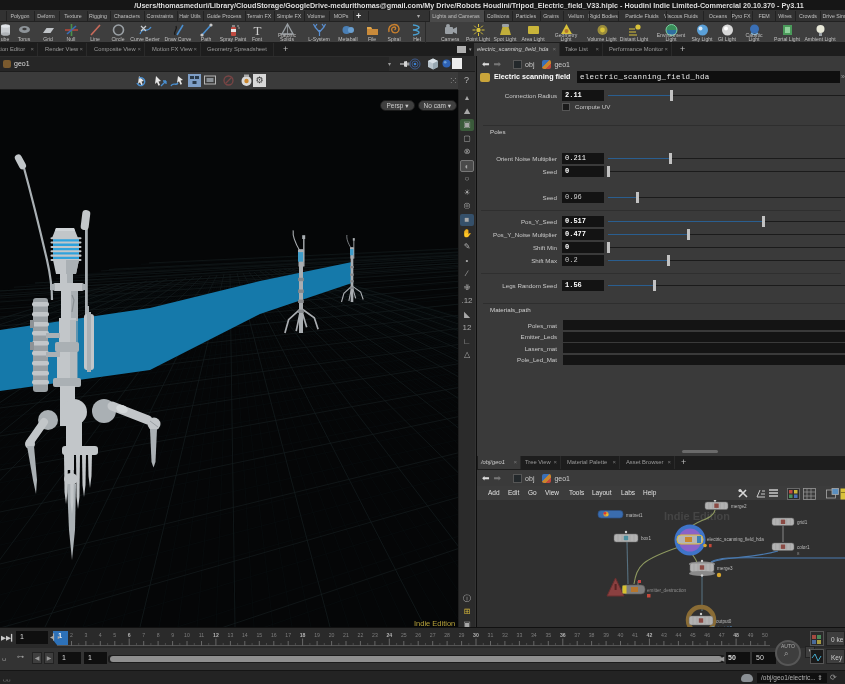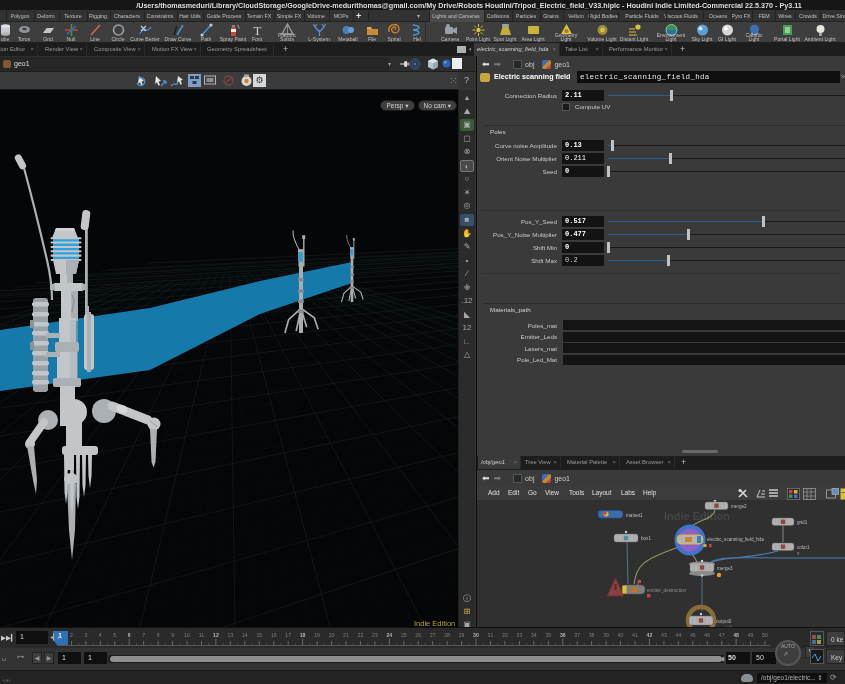--- a/index.html
+++ b/index.html
@@ -48,21 +48,21 @@
 #nmenu span{position:absolute;top:0}
 #ncanvas{position:absolute;left:0;top:444px;width:369px;height:127px;background:#303030;overflow:hidden}
 #timeline{left:0;top:627px;width:845px;height:21px;background:#2a2a2a;border-top:1px solid #111}
 #rangerow{left:0;top:648px;width:845px;height:22px;background:#333}
 #statusbar{left:0;top:670px;width:845px;height:14px;background:#232323;border-top:1px solid #151515}
 .dfield{position:absolute;background:#0f0f0f;color:#ddd;font-size:7px;line-height:12px;padding-left:4px}
 .btn{position:absolute;background:#3e3e3e;border:1px solid #222;color:#ccc;font-size:6.5px;text-align:left;padding-left:4px}
 </style></head><body>
 <div id="app">
 
-<div id="title" class="abs">/Users/thomasmeduri/Library/CloudStorage/GoogleDrive-medurithomas@gmail.com/My Drive/Robots Houdini/Tripod_Electric_field_V33.hiplc - Houdini Indie Limited-Commercial 22.5.370 - Py3.11</div>
+<div id="title" class="abs">/Users/thomasmeduri/Library/CloudStorage/GoogleDrive-medurithomas@gmail.com/My Drive/Robots Houdini/Tripod_Electric_field_V33.hiplc - Houdini Indie Limited-Commercial 20.10.370 - Py3.11</div>
 
 <div id="shelftabs" class="abs">
 <div style="position:absolute;left:430px;top:0;width:54px;height:12px;background:#4a4a4a"></div>
 <div class="stab" style="left:0px;width:5px"></div>
 <div class="stab" style="left:-280px;width:600px;text-align:center">Polygon</div>
 <div class="stab" style="left:-254px;width:600px;text-align:center">Deform</div>
 <div class="stab" style="left:-227px;width:600px;text-align:center">Texture</div>
 <div class="stab" style="left:-202px;width:600px;text-align:center">Rigging</div>
 <div class="stab" style="left:-173px;width:600px;text-align:center">Characters</div>
 <div class="stab" style="left:-140px;width:600px;text-align:center">Constraints</div>
@@ -812,40 +812,40 @@
 <div class="pval" style="font-weight:bold;color:#fff">2.11</div>
 <div class="ptrack"></div>
 <div class="pfill" style="width:62px"></div>
 <div class="phandle" style="left:193px"></div>
 </div>
 <div class="pchk" style="top:47px">
           <div class="box"></div>
           <div class="lb">Compute UV</div>
         </div>
 <div class="psect" style="top:69px"><span>Poles</span></div>
-<div class="prow" style="top:84px">
-<div class="plabel">Curve noise Amplitude</div>
-<div class="pval" style="font-weight:bold;color:#fff">0.13</div>
-<div class="ptrack"></div>
-<div class="pfill" style="width:3px"></div>
-<div class="phandle" style="left:134px"></div>
-</div>
 <div class="prow" style="top:97px">
 <div class="plabel">Orient Noise Multiplier</div>
 <div class="pval" style="font-weight:normal;color:#fff">0.211</div>
 <div class="ptrack"></div>
 <div class="pfill" style="width:61px"></div>
 <div class="phandle" style="left:192px"></div>
 </div>
 <div class="prow" style="top:110px">
 <div class="plabel">Seed</div>
 <div class="pval" style="font-weight:bold;color:#fff">0</div>
 <div class="ptrack"></div>
 <div class="pfill" style="width:-1px"></div>
 <div class="phandle" style="left:130px"></div>
+</div>
+<div class="prow" style="top:136px">
+<div class="plabel">Seed</div>
+<div class="pval" style="color:#ccc">0.96</div>
+<div class="ptrack"></div>
+<div class="pfill" style="width:28px"></div>
+<div class="phandle" style="left:159px"></div>
 </div>
 <div class="psep" style="top:154px"></div>
 <div class="prow" style="top:160px">
 <div class="plabel">Pos_Y_Seed</div>
 <div class="pval" style="font-weight:bold;color:#fff">0.517</div>
 <div class="ptrack"></div>
 <div class="pfill" style="width:154px"></div>
 <div class="phandle" style="left:285px"></div>
 </div>
 <div class="prow" style="top:173px">
@@ -863,20 +863,27 @@
 <div class="phandle" style="left:130px"></div>
 </div>
 <div class="prow" style="top:199px">
 <div class="plabel">Shift Max</div>
 <div class="pval" style="color:#ccc">0.2</div>
 <div class="ptrack"></div>
 <div class="pfill" style="width:59px"></div>
 <div class="phandle" style="left:190px"></div>
 </div>
 <div class="psep" style="top:217px"></div>
+<div class="prow" style="top:224px">
+<div class="plabel">Legs Random Seed</div>
+<div class="pval" style="font-weight:bold;color:#fff">1.56</div>
+<div class="ptrack"></div>
+<div class="pfill" style="width:45px"></div>
+<div class="phandle" style="left:176px"></div>
+</div>
 <div class="psect" style="top:247px"><span>Materials_path</span></div>
 <div class="mrow" style="top:264.0px">
           <div class="plabel">Poles_mat</div>
           <div class="mfield"></div>
         </div>
 <div class="mrow" style="top:275.5px">
           <div class="plabel">Emitter_Leds</div>
           <div class="mfield"></div>
         </div>
 <div class="mrow" style="top:287.0px">

